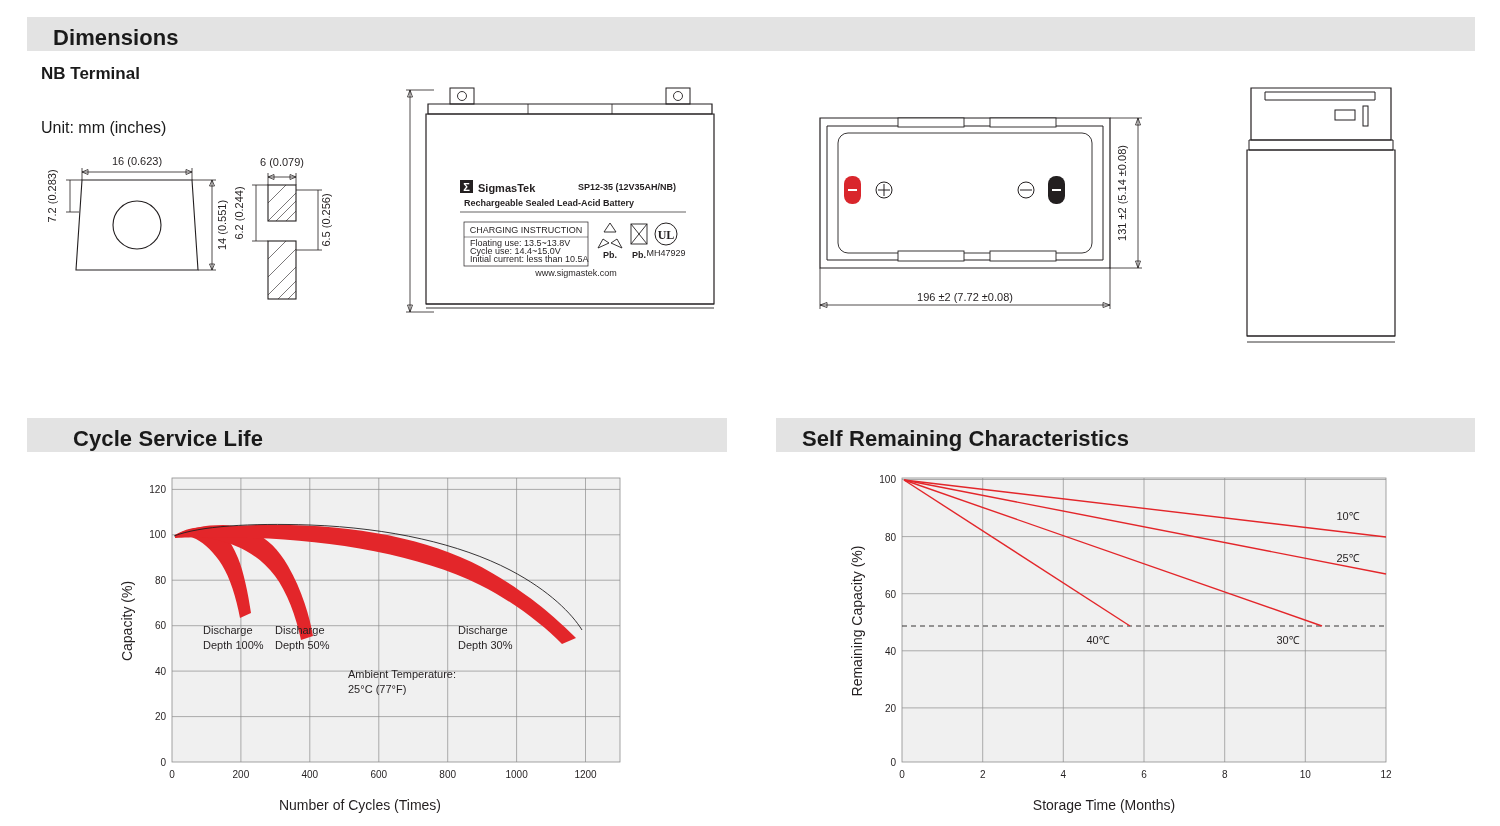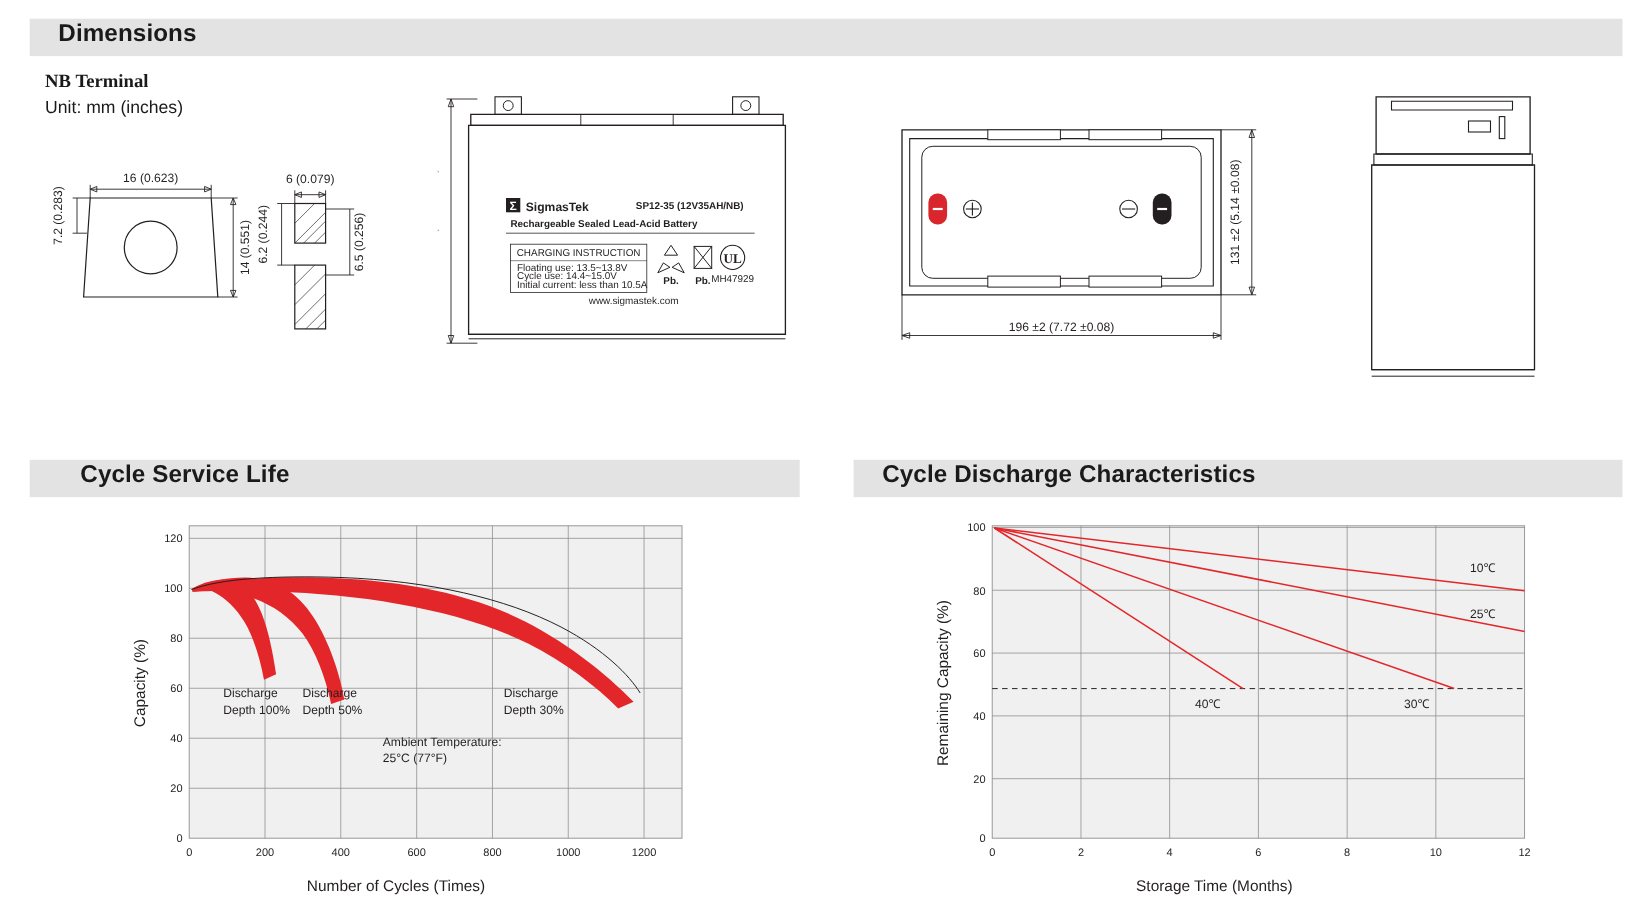--- a/index.html
+++ b/index.html
@@ -11,45 +11,45 @@
     color: #231f20;
     overflow: hidden;
   }
   .page { position: relative; width: 1500px; height: 826px; }
 
   .section-bar {
     position: absolute;
     background: #e3e3e3;
     height: 34px;
     display: flex;
-    align-items: flex-start;
+    align-items: flex-end;
   }
   .section-bar .title {
     font-size: 22px;
     font-weight: bold;
     color: #1a1a1a;
     padding-left: 26px;
     letter-spacing: 0.1px;
   }
 
   #dims-bar { left: 27px; top: 17px; width: 1448px; }
   #cycle-bar { left: 27px; top: 418px; width: 700px; padding-left: 20px; }
   #self-bar  { left: 776px; top: 418px; width: 699px; }
 
   .subhead {
     position: absolute;
     font-size: 17px;
     font-weight: bold;
     color: #1a1a1a;
-    font-family: Liberation Serif, serif;
   }
   .subtext {
     position: absolute;
     font-size: 16px;
     color: #1a1a1a;
+    margin-top: 29px;
   }
 
   svg { display: block; }
   .abs { position: absolute; }
 
   .dim-text { font-family: "Liberation Sans", sans-serif; font-size: 11px; fill: #231f20; }
   .dim-text-sm { font-family: "Liberation Sans", sans-serif; font-size: 9px; fill: #231f20; }
   .axis-text { font-family: "Liberation Sans", sans-serif; font-size: 10px; fill: #231f20; }
   .axis-label { font-family: "Liberation Sans", sans-serif; font-size: 14px; fill: #231f20; }
   .ann-text { font-family: "Liberation Sans", sans-serif; font-size: 11px; fill: #231f20; }
@@ -309,21 +309,21 @@
         <text x="238" y="212">Ambient Temperature:</text>
         <text x="238" y="227">25°C (77°F)</text>
       </g>
 
       <text class="axis-label" x="22" y="155" text-anchor="middle" transform="rotate(-90 22 155)">Capacity (%)</text>
       <text class="axis-label" x="250" y="344" text-anchor="middle">Number of Cycles (Times)</text>
     </svg>
   </div>
 
   <div class="section-bar" id="self-bar">
-    <span class="title">Cycle Discharge Characteristics</span>
+    <span class="title">Self Remaining Characteristics</span>
   </div>
 
   <div class="abs" style="left:840px; top:466px;">
     <svg width="580" height="350" viewBox="0 0 580 350">
 
       <rect class="plotbg" x="62" y="12" width="484" height="284"></rect>
       <g class="grid">
         <line x1="142.7" y1="12" x2="142.7" y2="296"></line>
         <line x1="223.3" y1="12" x2="223.3" y2="296"></line>
         <line x1="304" y1="12" x2="304" y2="296"></line>

